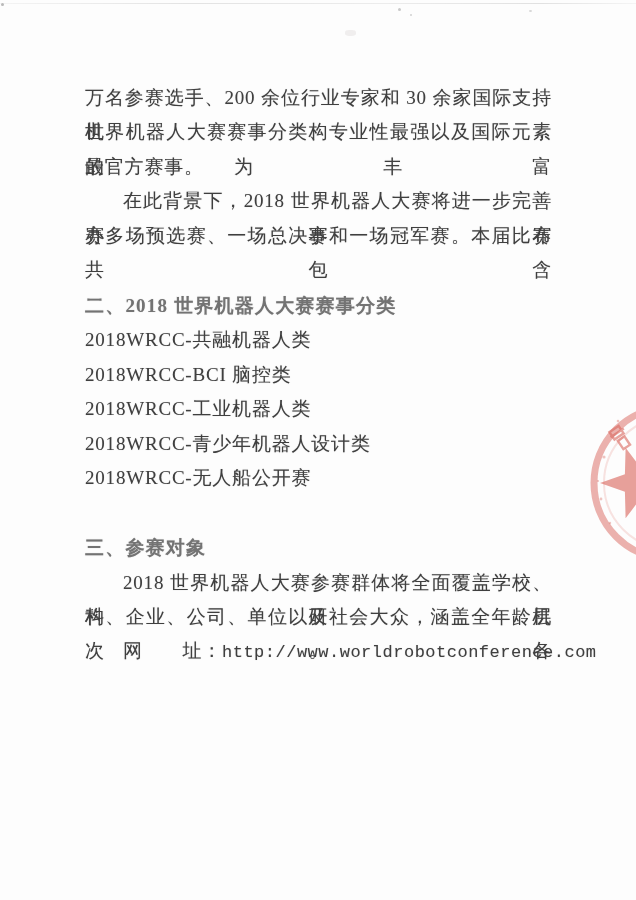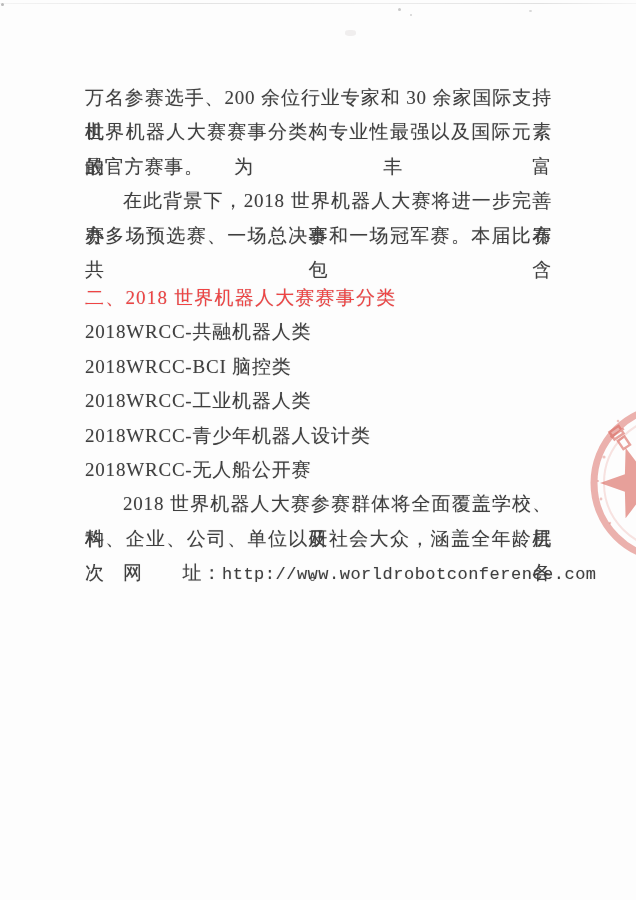--- a/index.html
+++ b/index.html
@@ -45,23 +45,23 @@
     line-height: 34.4px;
     white-space: nowrap;
   }
   .stretch {
     text-align: justify;
     text-align-last: justify;
     white-space: normal;
   }
   .indent { text-indent: 38px; }
   .heading {
-    font-weight: normal;
-    color: #ef4444;
-    margin-top: 28px;
+    font-weight: bold;
+    color: #737373;
+    margin-top: 36px;
     letter-spacing: 1.2px;
   }
   .url-font {
     font-family: "Liberation Mono", "DejaVu Sans Mono", monospace;
     font-size: 17px;
     letter-spacing: 0.5px;
   }
   
   .stamp {
     position: absolute;
@@ -93,20 +93,21 @@
     <div class="line stretch">办多场预选赛、一场总决赛和一场冠军赛。本届比赛共包含</div>
 
     <div class="line heading">二、2018 世界机器人大赛赛事分类</div>
 
     <div class="line">2018WRCC-共融机器人类</div>
     <div class="line">2018WRCC-BCI 脑控类</div>
     <div class="line">2018WRCC-工业机器人类</div>
     <div class="line">2018WRCC-青少年机器人设计类</div>
     <div class="line">2018WRCC-无人船公开赛</div>
 
+    <div class="line heading">三、参赛对象</div>
 
     <div class="line stretch indent">2018 世界机器人大赛参赛群体将全面覆盖学校、科研机</div>
     <div class="line stretch">构、企业、公司、单位以及社会大众，涵盖全年龄层次。各</div>
 
 
     <div class="line indent">
       <span>网　　址：</span><span class="url-font">http://www.worldrobotconference.com</span>
     </div>
 
   </div>

